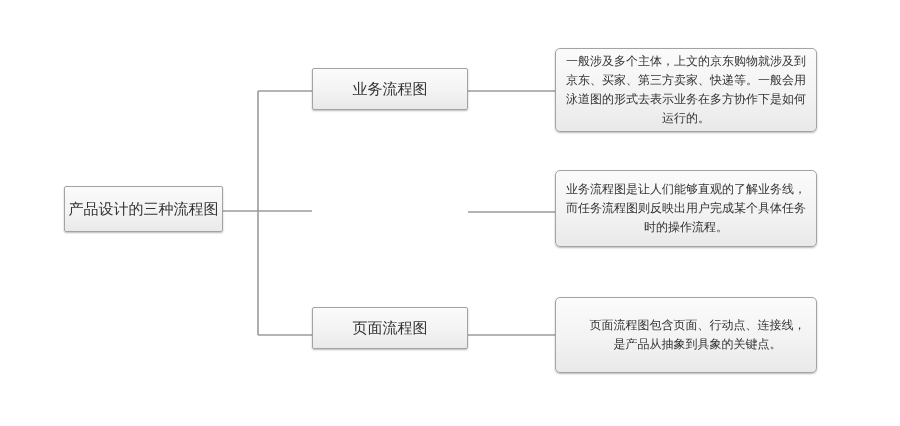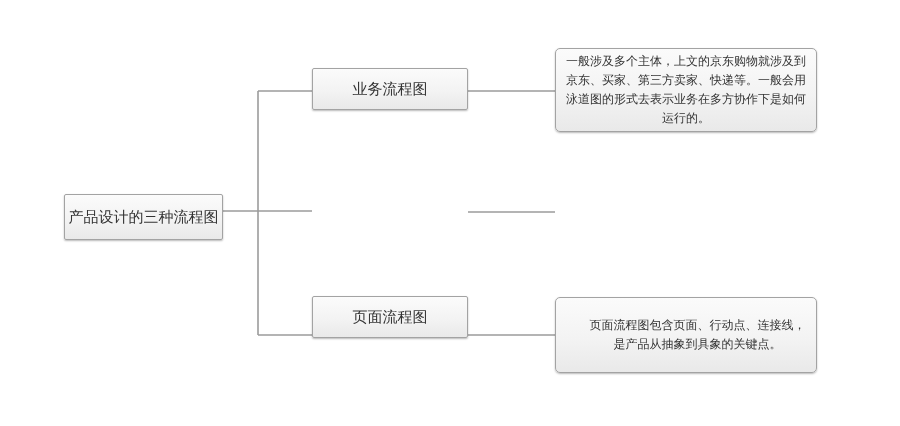--- a/index.html
+++ b/index.html
@@ -29,32 +29,32 @@
     background: linear-gradient(180deg, #fbfbfb 0%, #f3f3f3 55%, #e9e9e9 100%);
     box-shadow: 0 1px 2px rgba(0,0,0,0.28);
     color: #333333;
     display: flex;
     align-items: center;
     justify-content: center;
     text-align: center;
     z-index: 2;
   }
   .node-root {
-    left: 64px; top: 194px;
+    left: 64px; top: 186px;
     width: 159px; height: 46px;
     font-size: 15px;
   }
   .node-branch {
     left: 312px;
     width: 156px; height: 42px;
     font-size: 15px;
   }
   .node-branch.b0 { top: 68px; }
   .node-branch.b1 { top: 190px; }
-  .node-branch.b2 { top: 296px; font-family: Liberation Serif, serif; }
+  .node-branch.b2 { top: 307px; font-family: Liberation Serif, serif; }
   .node-desc {
     left: 555px;
     width: 262px;
     font-size: 12px;
     line-height: 19px;
     border-radius: 5px;
     padding: 3px 5px;
   }
   .node-desc.d0 { top: 48px;  height: 84px; }
   .node-desc.d1 { top: 170px; height: 77px; }
@@ -88,17 +88,20 @@
   <div class="node node-branch b0">
     <span class="label">业务流程图</span>
   </div>
   <div class="node node-branch b2">
     <span class="label">页面流程图</span>
   </div>
 
   <div class="node node-desc d0">
     <span class="label">一般涉及多个主体，上文的京东购物就涉及到京东、买家、第三方卖家、快递等。一般会用泳道图的形式去表示业务在多方协作下是如何运行的。</span>
   </div>
+  <div class="node node-desc d1">
+    <span class="label">业务流程图是让人们能够直观的了解业务线，而任务流程图则反映出用户完成某个具体任务时的操作流程。</span>
+  </div>
   <div class="node node-desc d2">
     <span class="label">页面流程图包含页面、行动点、连接线，是产品从抽象到具象的关键点。</span>
   </div>
 
 </div>
 
 </body></html>

